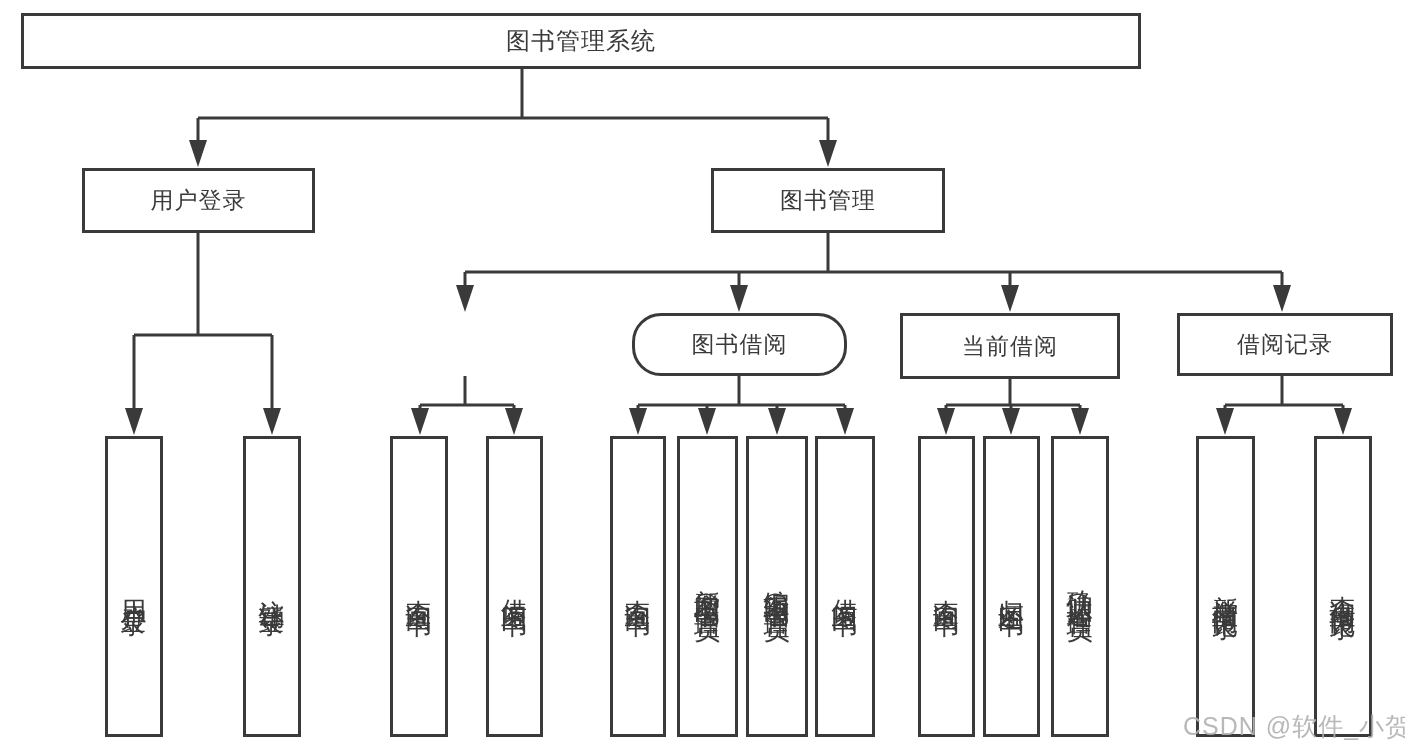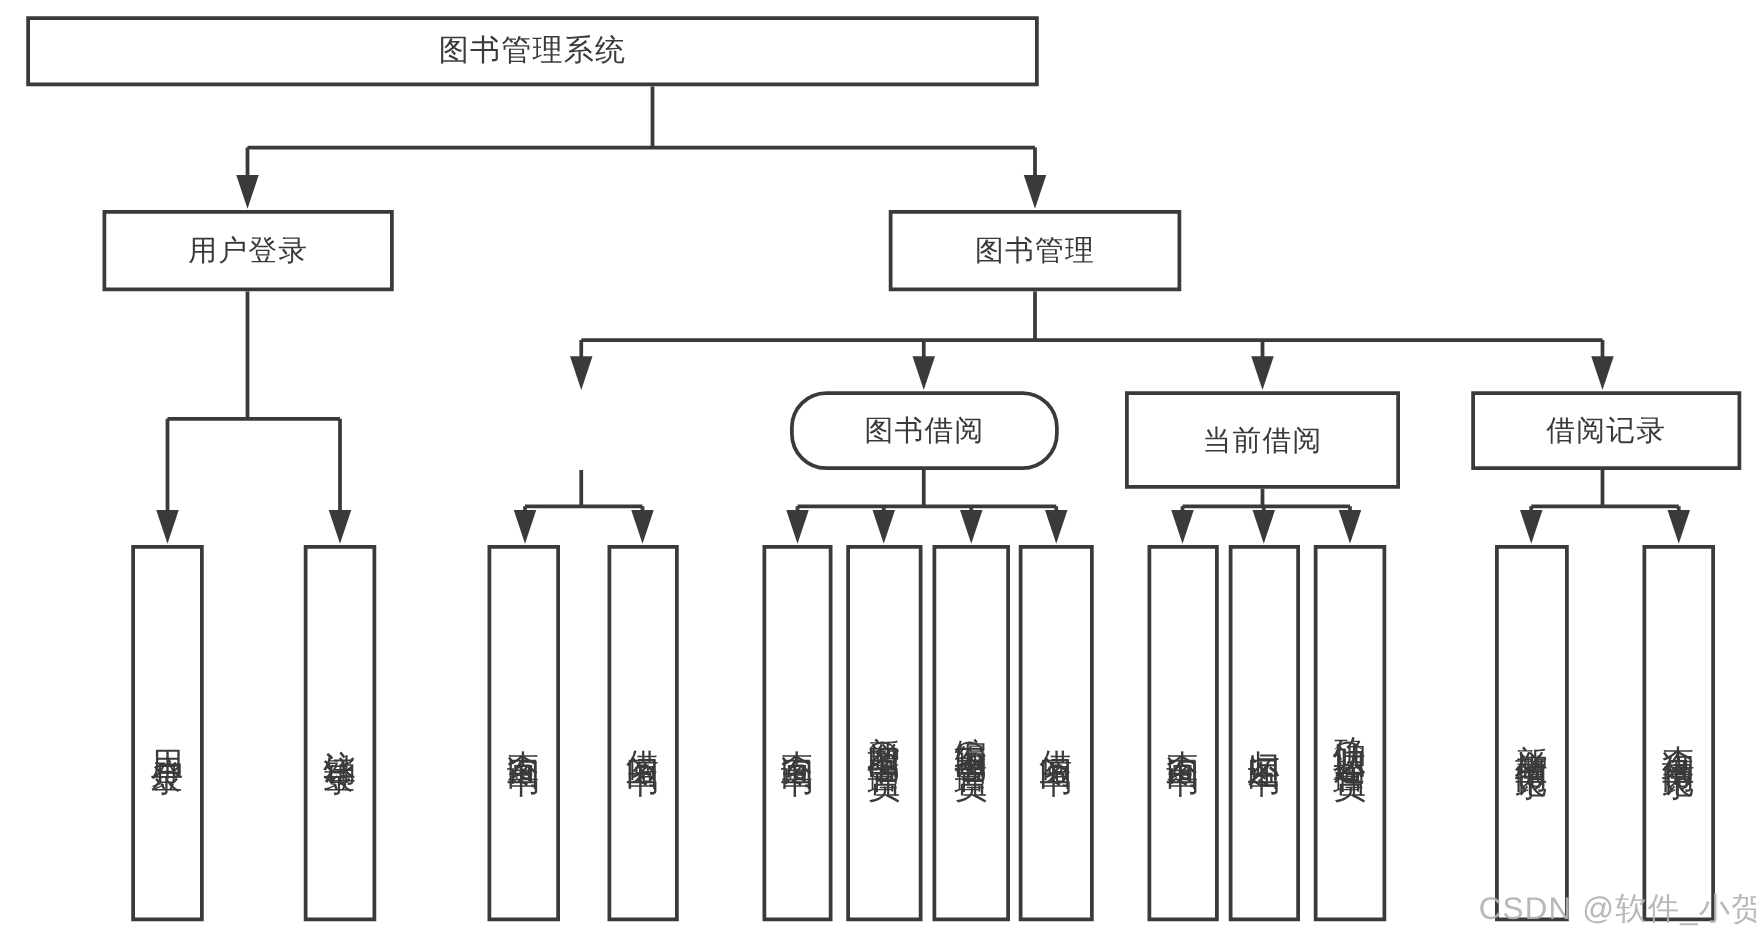--- a/index.html
+++ b/index.html
@@ -76,35 +76,35 @@
       <polygon points="768,408 786,408 777,435"></polygon>
       <polygon points="836,408 854,408 845,435"></polygon>
       <polygon points="937,408 955,408 946,435"></polygon>
       <polygon points="1002,408 1020,408 1011,435"></polygon>
       <polygon points="1071,408 1089,408 1080,435"></polygon>
       <polygon points="1216,408 1234,408 1225,435"></polygon>
       <polygon points="1334,408 1352,408 1343,435"></polygon>
     </g>
   </svg>
 
-  <div class="box h root" style="left:21px;top:13px;width:810px;height:56px;">
+  <div class="box h root" style="left:21px;top:13px;width:1120px;height:56px;">
     <span class="lbl">图书管理系统</span>
   </div>
 
   <div class="box h" style="left:82px;top:168px;width:233px;height:65px;">
     <span class="lbl">用户登录</span>
   </div>
   <div class="box h" style="left:711px;top:168px;width:234px;height:65px;text-align:right;">
     <span class="lbl">图书管理</span>
   </div>
 
   <div class="box h" style="left:632px;top:313px;width:215px;height:63px;border-radius:29px;">
     <span class="lbl">图书借阅</span>
   </div>
-  <div class="box h" style="left:900px;top:313px;width:220px;height:78px;">
+  <div class="box h" style="left:900px;top:313px;width:220px;height:66px;">
     <span class="lbl">当前借阅</span>
   </div>
   <div class="box h" style="left:1177px;top:313px;width:216px;height:63px;">
     <span class="lbl">借阅记录</span>
   </div>
 
   <div class="box v" style="left:105px;top:436px;width:58px;height:301px;">
     <span class="lbl">用户登录</span>
   </div>
   <div class="box v" style="left:243px;top:436px;width:58px;height:301px;">

